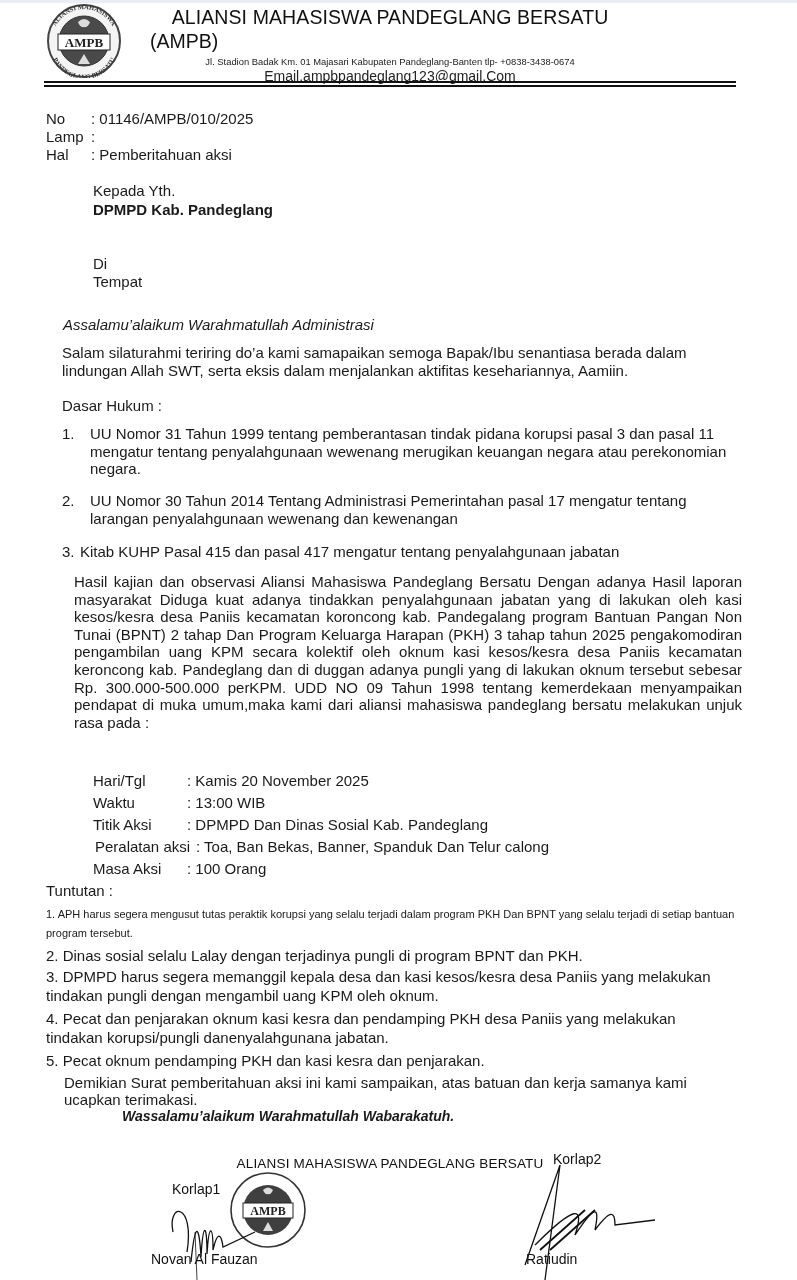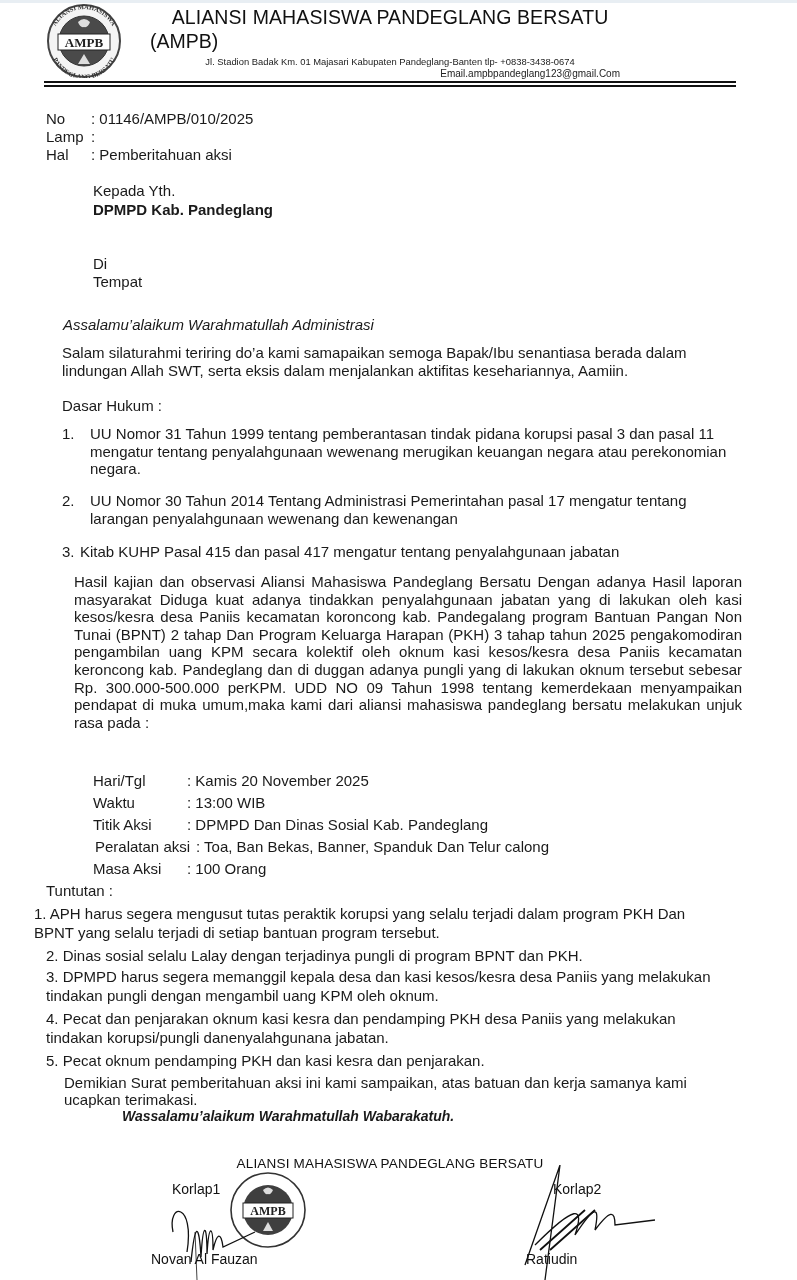--- a/index.html
+++ b/index.html
@@ -9,21 +9,21 @@
     position: relative;
   }
   .topstrip { position: absolute; left: 0; top: 0; width: 797px; height: 3px; background: #e8eef3; }
   .abs { position: absolute; }
 
   
   .logo { left: 28px; top: 2px; width: 112px; height: 76px; }
   .org-title { left: 150px; top: 6px; width: 480px; text-align: center; font-size: 19.5px; letter-spacing: 0.1px; color: #111; }
   .org-abbr { left: 150px; top: 30px; width: 480px; font-size: 19.5px; color: #111; }
   .org-addr { left: 160px; top: 56px; width: 460px; text-align: center; font-size: 9.4px; color: #222; }
-  .org-email { left: 160px; top: 68px; width: 460px; text-align: right; font-size: 10px; color: #222; }
+  .org-email { left: 160px; top: 68px; width: 460px; text-align: center; font-size: 14px; color: #222; }
   .rule1 { left: 44px; top: 81px; width: 692px; height: 2px; background: #111; }
   .rule2 { left: 44px; top: 85px; width: 692px; height: 2px; background: #111; }
 
   .t { font-size: 15px; line-height: 18px; white-space: nowrap; }
   .meta-k { left: 46px; width: 44px; }
   .meta-v { left: 91px; }
 
   .para { left: 62px; width: 662px; font-size: 15px; line-height: 17.6px; color: #1a1a1a; }
   .justify { text-align: justify; text-align-last: left; margin-left: 12px; }
   .italic-b { font-style: italic; font-weight: bold; }
@@ -106,21 +106,21 @@
 <div class="abs t dt-v" style="top:794px">: 13:00 WIB</div>
 <div class="abs t dt-k" style="top:816px">Titik Aksi</div>
 <div class="abs t dt-v" style="top:816px">: DPMPD Dan Dinas Sosial Kab. Pandeglang</div>
 <div class="abs t" style="left:95px; top:838px">Peralatan aksi</div>
 <div class="abs t" style="left:196px; top:838px">: Toa, Ban Bekas, Banner, Spanduk Dan Telur calong</div>
 <div class="abs t dt-k" style="top:860px">Masa Aksi</div>
 <div class="abs t dt-v" style="top:860px">: 100 Orang</div>
 
 <div class="abs t" style="left:46px; top:882px">Tuntutan :</div>
 
-<div class="abs" style="left:34px; top:905px; width:690px; font-size:15px; line-height:18.5px">
+<div class="abs" style="left:46px; top:905px; width:690px; font-size:11px; line-height:18.5px">
   <span>1.</span>
   <span>APH harus segera mengusut tutas peraktik korupsi yang selalu terjadi dalam program PKH Dan BPNT yang selalu terjadi di setiap bantuan program tersebut.</span>
 </div>
 <div class="abs" style="left:46px; top:947px; width:690px; font-size:15px; line-height:18.5px">
   <span>2.</span>
   <span>Dinas sosial selalu Lalay dengan terjadinya pungli di program BPNT dan PKH.</span>
 </div>
 <div class="abs" style="left:46px; top:968px; width:690px; font-size:15px; line-height:18.5px">
   <span>3.</span>
   <span>DPMPD harus segera memanggil kepala desa dan kasi kesos/kesra desa Paniis yang melakukan tindakan pungli dengan mengambil uang KPM oleh oknum.</span>
@@ -132,21 +132,21 @@
 <div class="abs" style="left:46px; top:1052px; width:690px; font-size:15px; line-height:18.5px">
   <span>5.</span>
   <span>Pecat oknum pendamping PKH dan kasi kesra dan penjarakan.</span>
 </div>
 
 <div class="abs" style="left:64px; top:1074px; width:672px; font-size:15px; line-height:17px">Demikian Surat pemberitahuan aksi  ini kami sampaikan, atas batuan dan kerja samanya kami ucapkan terimakasi.</div>
 <div class="abs t" style="left:122px; top:1107px; font-style:italic; font-weight:bold; font-size:14px">Wassalamu’alaikum Warahmatullah Wabarakatuh.</div>
 
 <div class="abs sign-title">ALIANSI MAHASISWA PANDEGLANG BERSATU</div>
 <div class="abs korlap" style="left:172px; top:1181px">Korlap1</div>
-<div class="abs korlap" style="left:553px; top:1181px">Korlap2</div>
+<div class="abs korlap" style="left:553px; top:1151px">Korlap2</div>
 
 <div class="abs" style="left:228px; top:1170px; width:80px; height:80px">
   <svg width="80" height="80" viewBox="0 0 80 80">
     <circle cx="40" cy="40" r="37" fill="#fff" stroke="#333" stroke-width="1.6"></circle>
     <circle cx="40" cy="40" r="25" fill="#3f3f3f"></circle>
     <rect x="15" y="33" width="50" height="15" fill="#fff" stroke="#222" stroke-width="1"></rect>
     <text x="40" y="45" text-anchor="middle" font-family="Liberation Serif, serif" font-weight="bold" font-size="12" fill="#222">AMPB</text>
     <path d="M35 20 q5 -5 10 0 q-2 5 -5 4 q-3 1 -5 -4z" fill="#ddd"></path>
     <path d="M40 52 l-5 9 h10 z" fill="#ddd"></path>
   </svg>

